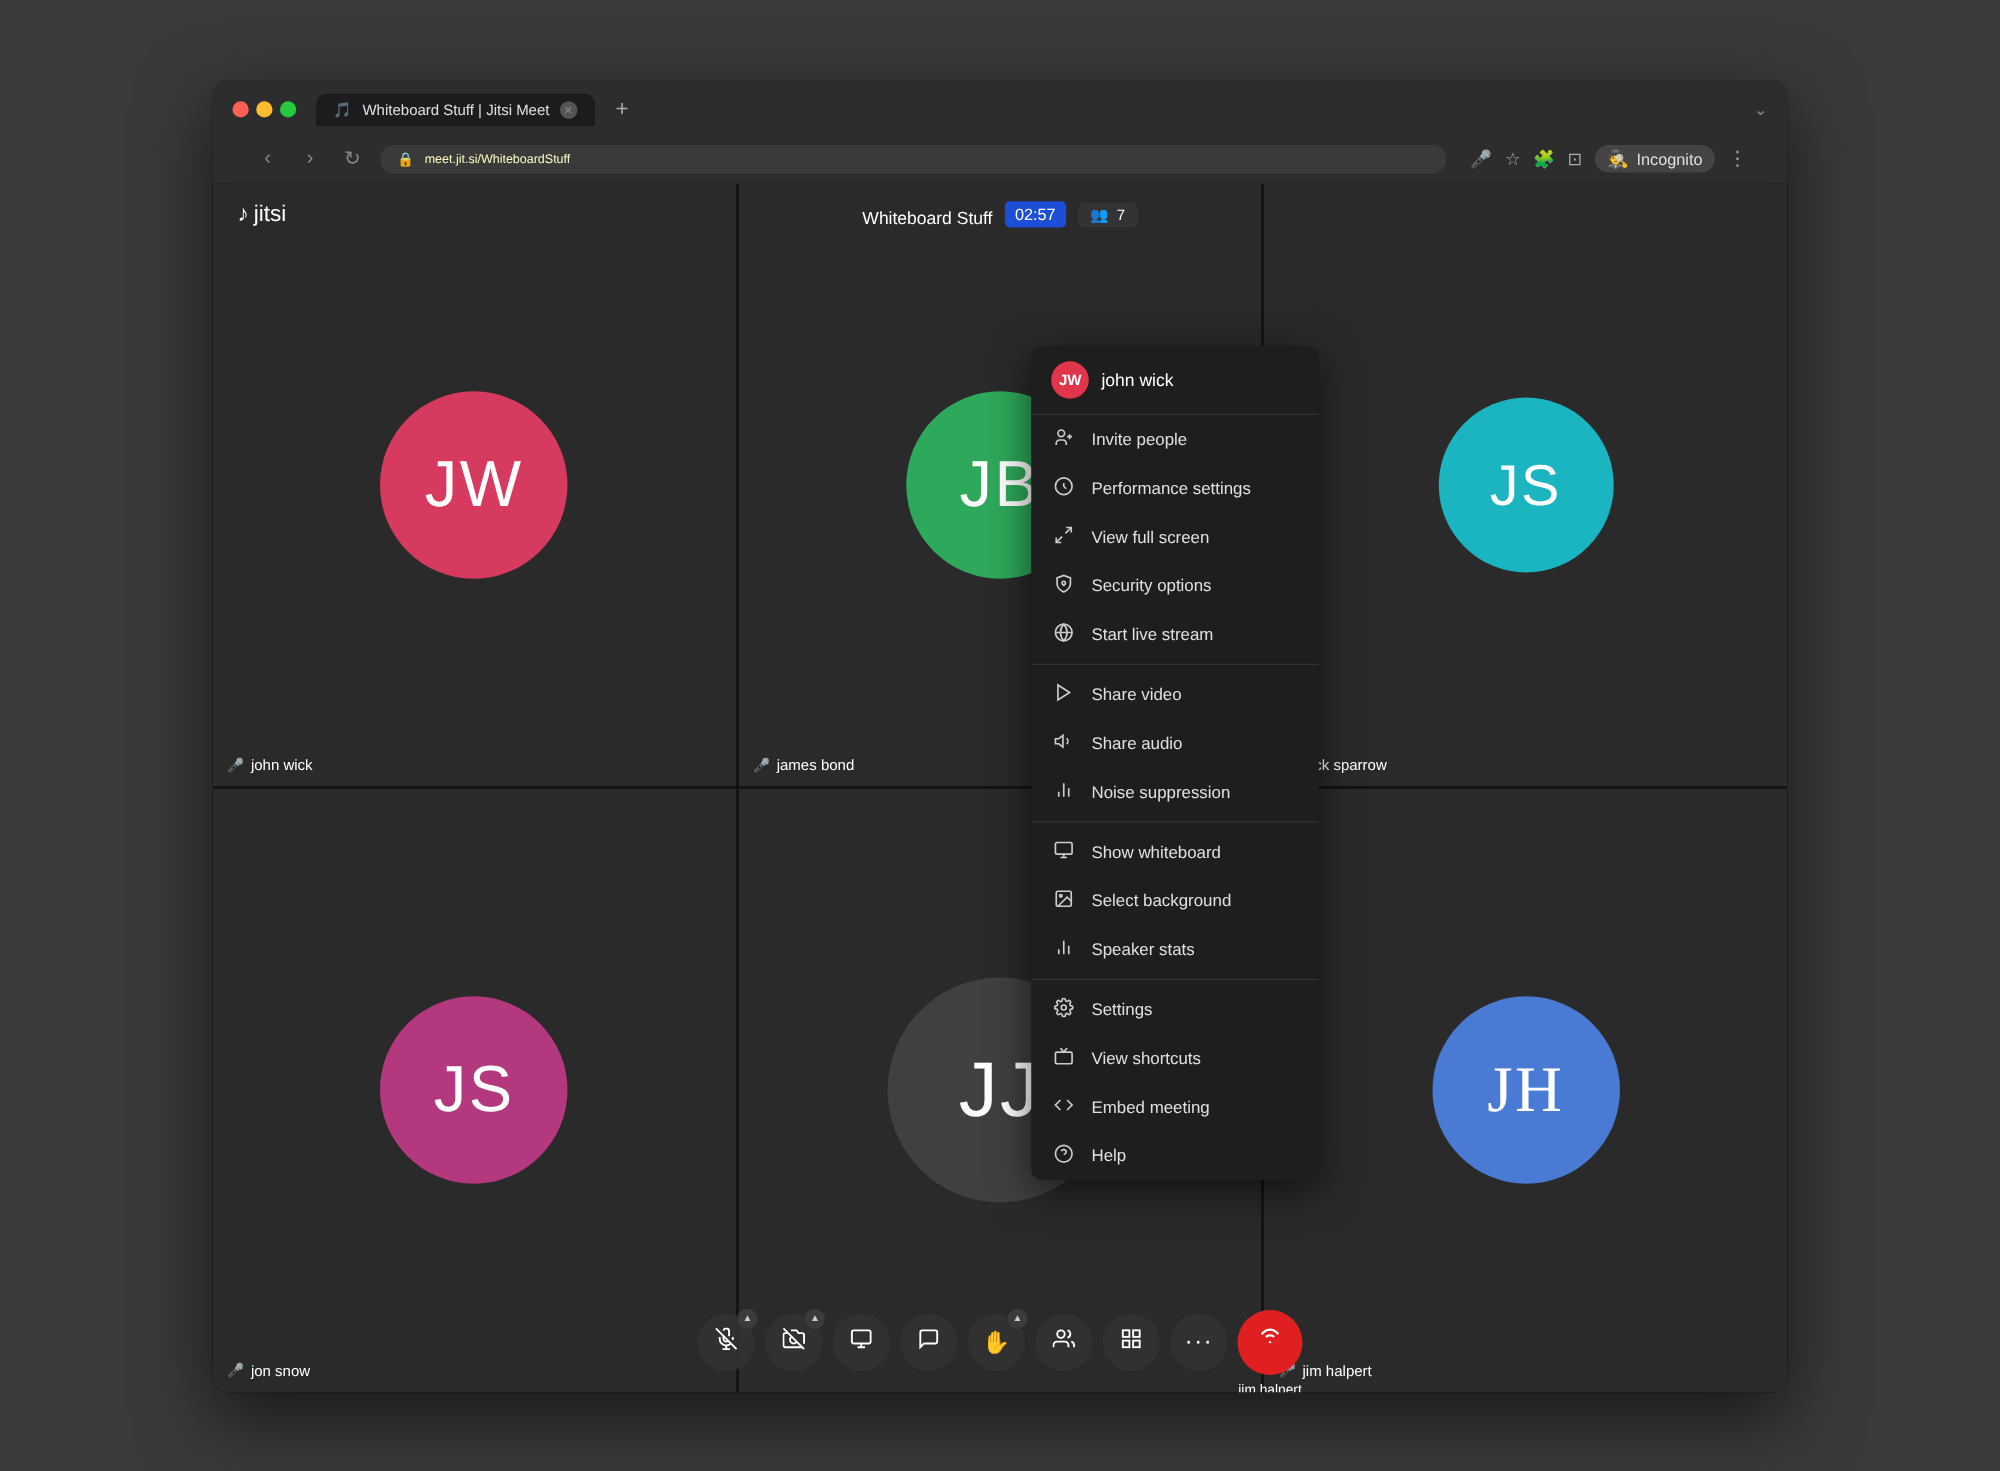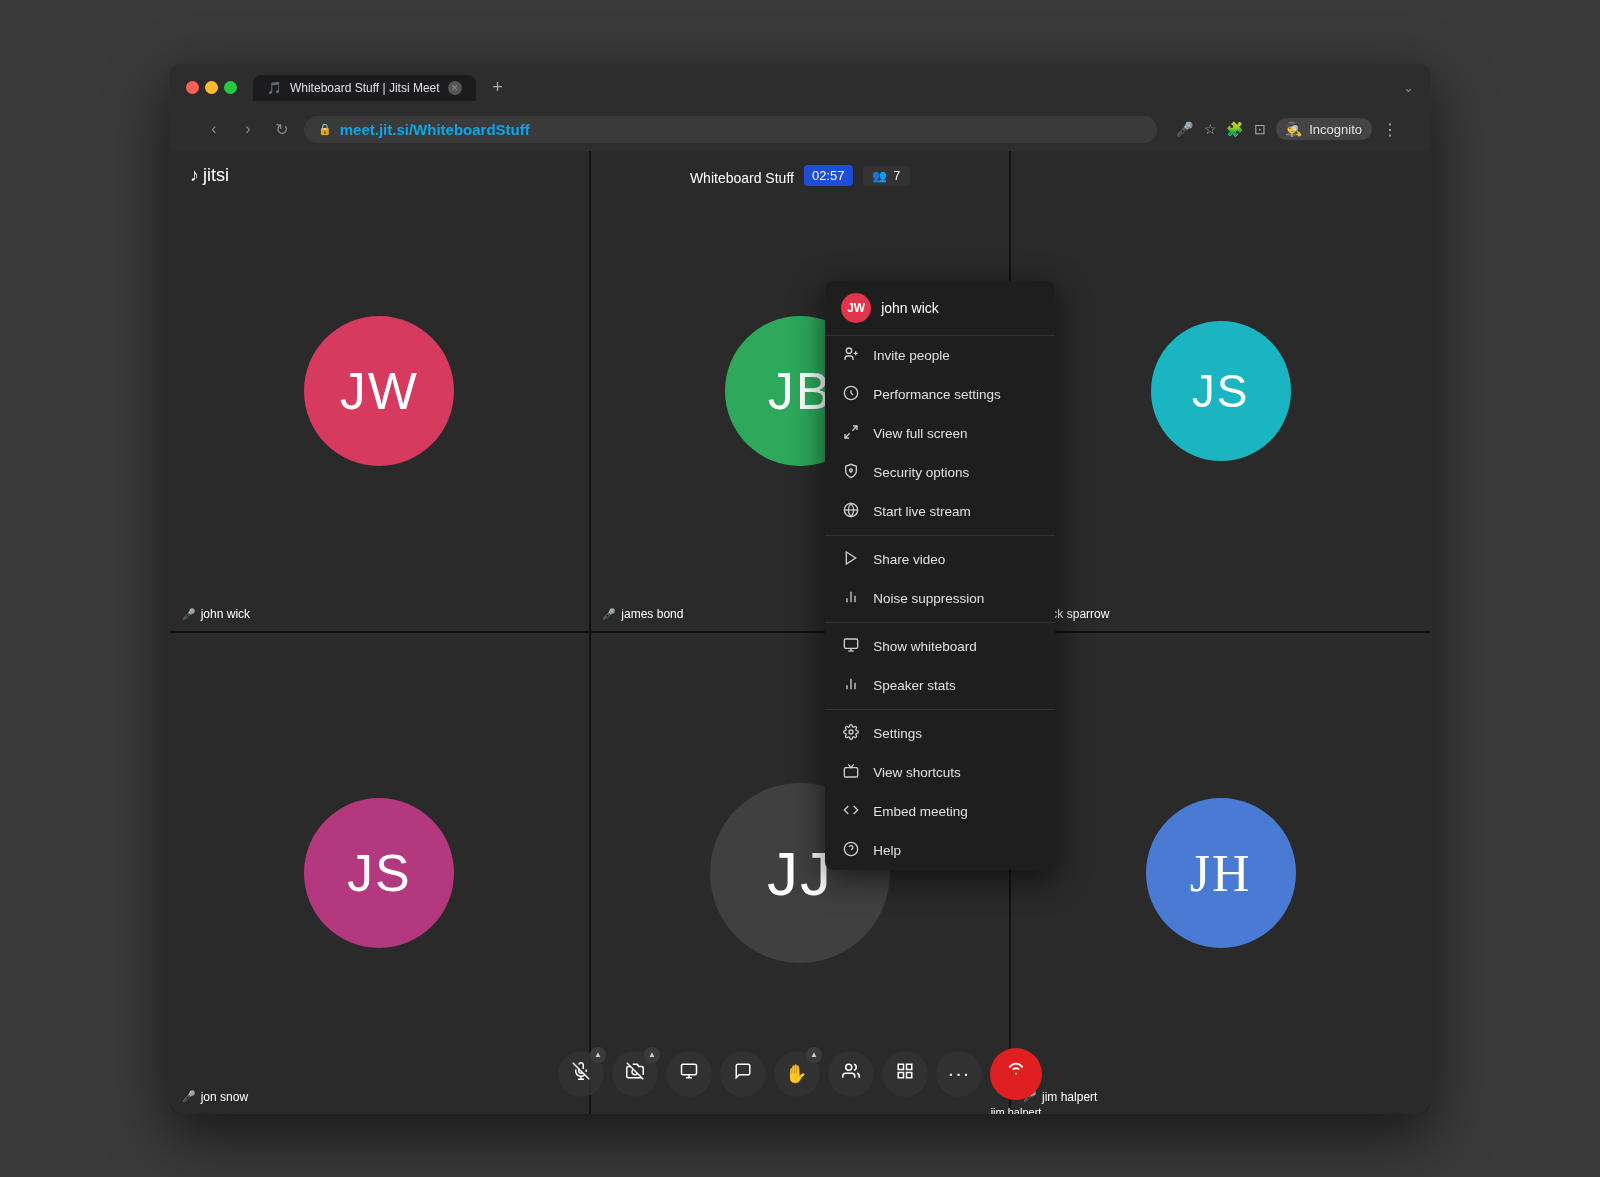--- a/index.html
+++ b/index.html
@@ -391,21 +391,21 @@
       </div>
       <div class="tab-new">+</div>
       <div style="margin-left:auto;color:#888;font-size:13px;cursor:pointer;">⌄</div>
     </div>
     <div class="browser-address-row">
       <span class="nav-btn">‹</span>
       <span class="nav-btn">›</span>
       <span class="nav-btn">↻</span>
       <div class="address-bar">
         <span class="lock-icon">🔒</span>
-        <span style="font-size:15px;color:#0ea5e9;font-weight:bold;">meet.jit.si/WhiteboardStuff</span>
+        <span style="font-size:10px;color:#fef9c3;">meet.jit.si/WhiteboardStuff</span>
       </div>
       <div class="browser-actions">
         <span style="font-size:14px;cursor:pointer;">🎤</span>
         <span style="font-size:14px;cursor:pointer;">☆</span>
         <span style="font-size:14px;cursor:pointer;">🧩</span>
         <span style="font-size:14px;cursor:pointer;">⊡</span>
         <div class="incognito-btn">
           <span style="font-size:14px;">🕵️</span>
           <span>Incognito</span>
         </div>
@@ -551,20 +551,29 @@
 
         <div class="menu-item">
           <span class="menu-item-icon">
             <svg width="16" height="16" viewBox="0 0 24 24" fill="none" stroke="#ccc" stroke-width="2">
                 <polygon points="5 3 19 12 5 21 5 3"></polygon>
               </svg>
           </span>
           <span>Share video</span>
         </div>
 
+        <div class="menu-item">
+          <span class="menu-item-icon">
+            <svg width="16" height="16" viewBox="0 0 24 24" fill="none" stroke="#ccc" stroke-width="2">
+                <polygon points="11 5 6 9 2 9 2 15 6 15 11 19 11 5"></polygon>
+                <path d="M15.54 8.46a5 5 0 0 1 0 7.07"></path>
+              </svg>
+          </span>
+          <span>Share audio</span>
+        </div>
 
         <div class="menu-item">
           <span class="menu-item-icon">
             <svg width="16" height="16" viewBox="0 0 24 24" fill="none" stroke="#ccc" stroke-width="2">
                 <line x1="18" y1="20" x2="18" y2="10"></line>
                 <line x1="12" y1="20" x2="12" y2="4"></line>
                 <line x1="6" y1="20" x2="6" y2="14"></line>
               </svg>
           </span>
           <span>Noise suppression</span>
@@ -576,20 +585,30 @@
           <span class="menu-item-icon">
             <svg width="16" height="16" viewBox="0 0 24 24" fill="none" stroke="#ccc" stroke-width="2">
                 <rect x="2" y="3" width="20" height="14" rx="2"></rect>
                 <line x1="8" y1="21" x2="16" y2="21"></line>
                 <line x1="12" y1="17" x2="12" y2="21"></line>
               </svg>
           </span>
           <span>Show whiteboard</span>
         </div>
 
+        <div class="menu-item">
+          <span class="menu-item-icon">
+            <svg width="16" height="16" viewBox="0 0 24 24" fill="none" stroke="#ccc" stroke-width="2">
+                <rect x="3" y="3" width="18" height="18" rx="2"></rect>
+                <circle cx="8.5" cy="8.5" r="1.5"></circle>
+                <polyline points="21 15 16 10 5 21"></polyline>
+              </svg>
+          </span>
+          <span>Select background</span>
+        </div>
 
         <div class="menu-item">
           <span class="menu-item-icon">
             <svg width="16" height="16" viewBox="0 0 24 24" fill="none" stroke="#ccc" stroke-width="2">
                 <line x1="18" y1="20" x2="18" y2="10"></line>
                 <line x1="12" y1="20" x2="12" y2="4"></line>
                 <line x1="6" y1="20" x2="6" y2="14"></line>
               </svg>
           </span>
           <span>Speaker stats</span>

